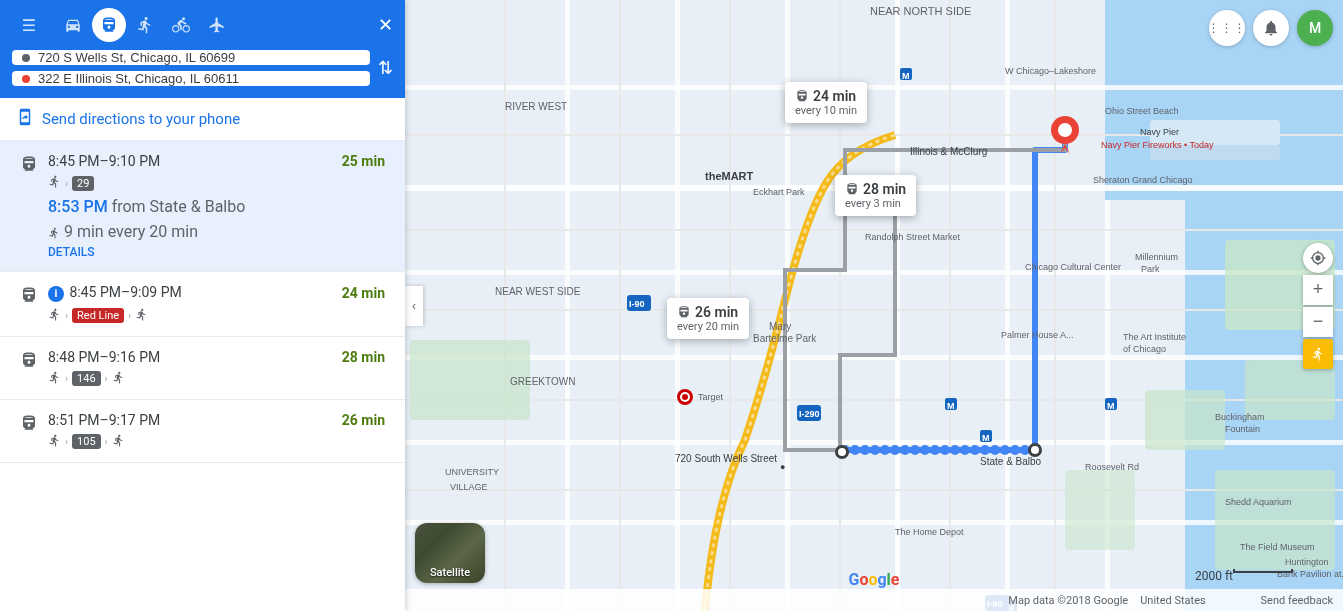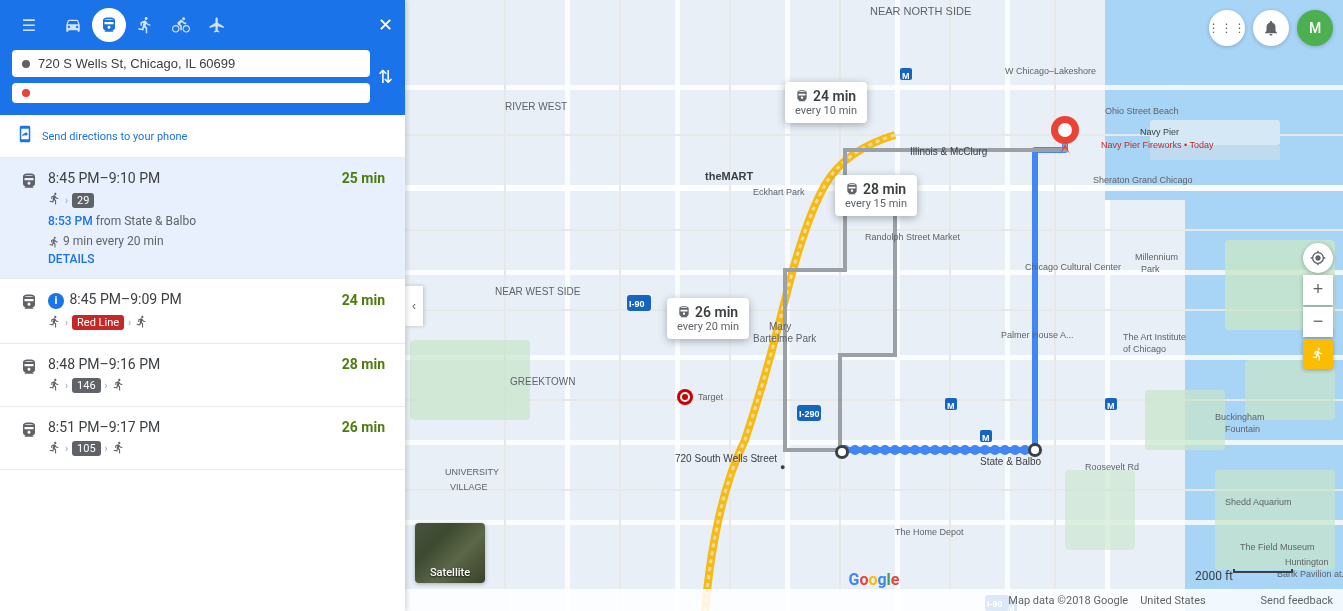--- a/index.html
+++ b/index.html
@@ -72,21 +72,21 @@
       display: flex;
       flex-direction: column;
       gap: 6px;
     }
     .waypoint-row {
       display: flex;
       align-items: center;
       gap: 8px;
       background: #fff;
       border-radius: 4px;
-      padding: 6px 10px;
+      padding: 0 10px;
     }
     .waypoint-dot {
       width: 8px; height: 8px;
       border-radius: 50%;
       background: #5f6368;
       flex-shrink: 0;
     }
     .waypoint-dot.destination {
       background: #ea4335;
     }
@@ -114,21 +114,21 @@
       align-items: center;
       gap: 8px;
       cursor: pointer;
     }
     .send-directions-icon {
       color: #1a73e8;
       font-size: 18px;
     }
     .send-directions-text {
       color: #1a73e8;
-      font-size: 11px;
+      font-size: 15px;
     }
 
     
     .routes-list {
       flex: 1;
       overflow-y: auto;
     }
     .route-item {
       padding: 12px 20px;
       border-bottom: 1px solid #e8eaed;
@@ -180,21 +180,21 @@
       color: #fff;
       font-size: 11px;
       padding: 1px 5px;
       border-radius: 3px;
     }
     .bus-badge.red {
       background: #c62828;
     }
     .route-detail {
       margin-top: 6px;
-      font-size: 12px;
+      font-size: 16px;
       color: #5f6368;
     }
     .route-detail .time-highlight {
       color: #1a73e8;
       font-weight: 500;
     }
     .route-detail .freq {
       color: #5f6368;
     }
     .details-link {
@@ -363,21 +363,21 @@
       gap: 12px;
     }
 
     
     .satellite-thumb {
       position: absolute;
       bottom: 28px;
       left: 10px;
       width: 70px;
       height: 60px;
-      border-radius: 4px;
+      border-radius: 12px;
       overflow: hidden;
       cursor: pointer;
       box-shadow: 0 1px 4px rgba(0,0,0,0.3);
     }
     .satellite-thumb-bg {
       width: 100%;
       height: 100%;
       background: linear-gradient(135deg, #4a5240 0%, #3d4a30 30%, #5c6648 60%, #3a4228 100%);
       display: flex;
       align-items: flex-end;
@@ -454,20 +454,21 @@
   </div>
 
   <div class="search-area">
     <div class="waypoints">
       <div class="waypoint-row">
         <div class="waypoint-dot"></div>
         <input class="waypoint-input" value="720 S Wells St, Chicago, IL 60699" style="">
       </div>
       <div class="waypoint-row">
         <div class="waypoint-dot destination"></div>
+        <input class="waypoint-input" value="322 E Illinois St, Chicago, IL 60611" style="">
       </div>
     </div>
     <button class="swap-btn">⇅</button>
   </div>
 
   <div class="send-directions">
     <span class="send-directions-icon">
       <svg width="18" height="18" viewBox="0 0 24 24" fill="#1a73e8">
           <path d="M17 1.01L7 1c-1.1 0-2 .9-2 2v18c0 1.1.9 2 2 2h10c1.1 0 2-.9 2-2V3c0-1.1-.9-1.99-2-1.99zM17 19H7V5h10v14zm-4.2-5.78v1.75l3.2-2.99L12.8 9v1.7c-3.11.43-4.35 2.56-4.8 4.7 1.11-1.49 2.93-2.07 4.8-2.18z"></path>
         </svg>
@@ -771,21 +772,21 @@
       <div class="bubble-freq">every 10 min</div>
     </div>
 
     <div class="map-bubble" style="top:175px;left:430px;">
       <div class="bubble-title">
         <svg width="14" height="14" viewBox="0 0 24 24" fill="#5f6368">
             <path d="M12 2c-4.42 0-8 .5-8 4v9.5C4 17.43 5.57 19 7.5 19L6 20.5v.5h12v-.5L16.5 19c1.93 0 3.5-1.57 3.5-3.5V6c0-3.5-3.58-4-8-4zm0 2c3.94 0 5.5.48 5.93 1H6.07C6.5 4.48 8.06 4 12 4zm0 13c-1.1 0-2-.9-2-2s.9-2 2-2 2 .9 2 2-.9 2-2 2zm6-6H6V8h12v3z"></path>
           </svg>
         <span>28 min</span>
       </div>
-      <div class="bubble-freq">every 15 min</div>
+      <div class="bubble-freq">every 3 min</div>
     </div>
 
     <div class="map-bubble" style="top:298px;left:262px;">
       <div class="bubble-title">
         <svg width="14" height="14" viewBox="0 0 24 24" fill="#5f6368">
             <path d="M12 2c-4.42 0-8 .5-8 4v9.5C4 17.43 5.57 19 7.5 19L6 20.5v.5h12v-.5L16.5 19c1.93 0 3.5-1.57 3.5-3.5V6c0-3.5-3.58-4-8-4zm0 2c3.94 0 5.5.48 5.93 1H6.07C6.5 4.48 8.06 4 12 4zm0 13c-1.1 0-2-.9-2-2s.9-2 2-2 2 .9 2 2-.9 2-2 2zm6-6H6V8h12v3z"></path>
           </svg>
         <span>26 min</span>
       </div>
       <div class="bubble-freq">every 20 min</div>

